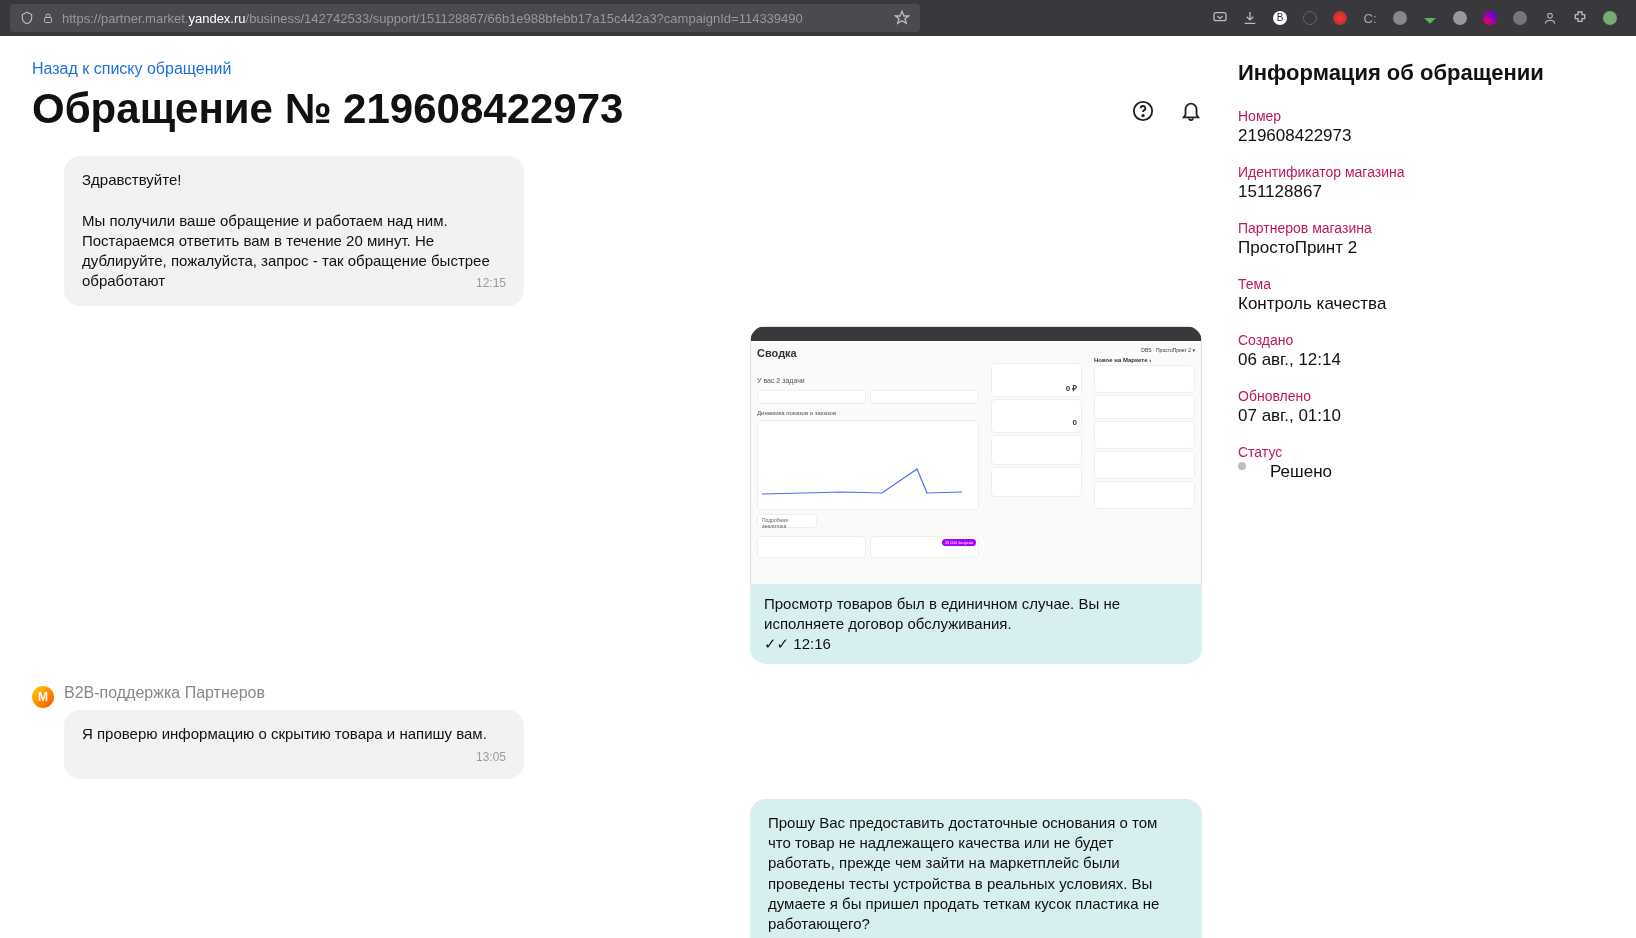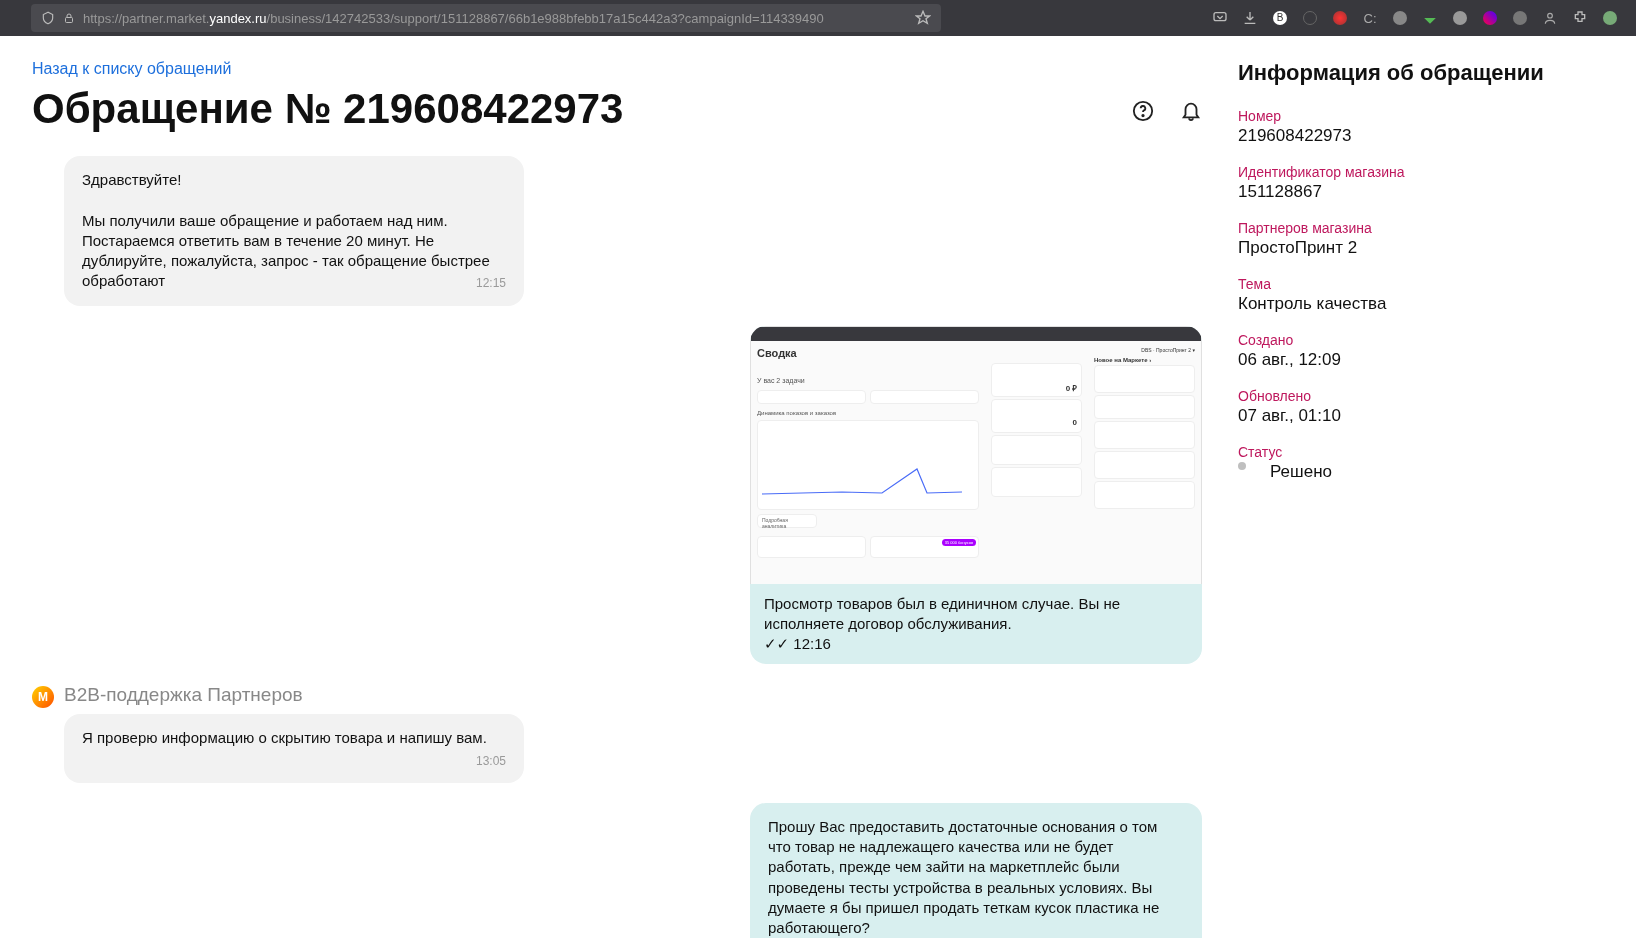--- a/index.html
+++ b/index.html
@@ -1,20 +1,20 @@
 <!DOCTYPE html>
 <html><head>
 <meta charset="utf-8">
 <style>
   * { box-sizing: border-box; margin: 0; padding: 0; }
   body { font-family: -apple-system, BlinkMacSystemFont, "Segoe UI", Arial, sans-serif; background: #fff; color: #111; width: 1636px; height: 938px; overflow: hidden; }
 
   
   .browser-bar { height: 36px; background: #38383d; display: flex; align-items: center; padding: 0 10px; color: #ccc; font-size: 13px; }
-  .url-box { flex: 0 0 auto; display: flex; align-items: center; gap: 8px; height: 28px; background: #4a4a4f; border-radius: 4px; padding: 0 10px; width: 910px; margin-left: 21px; }
+  .url-box { flex: 0 0 auto; display: flex; align-items: center; gap: 8px; height: 28px; background: #4a4a4f; border-radius: 4px; padding: 0 10px; width: 910px; }
   .url-box .icon { color: #bbb; }
   .url-text { color: #ddd; font-size: 13px; white-space: nowrap; }
   .url-text .dim { color: #999; }
   .url-text .hl { color: #fff; }
   .star { margin-left: auto; color: #bbb; }
   .right-icons { margin-left: auto; display: flex; gap: 14px; align-items: center; padding-right: 8px; }
   .right-icons .ri { width: 16px; height: 16px; display:flex; align-items:center; justify-content:center; color:#bbb; }
   .right-icons .dot { width: 14px; height: 14px; border-radius: 50%; background: #888; }
 
   
@@ -27,21 +27,21 @@
   .page-title { font-size: 42px; font-weight: 700; line-height: 1.1; margin-bottom: 24px; }
   .page-actions { margin-left: auto; display: flex; gap: 26px; margin-top: -20px; }
   .page-actions .act { width: 22px; height: 22px; color: #222; display:flex; align-items:center; justify-content:center; }
 
   
   .chat { position: relative; }
   .msg-row { display: flex; margin-bottom: 20px; }
   .msg-row.right { justify-content: flex-end; }
   .avatar { width: 22px; height: 22px; border-radius: 50%; margin-right: 10px; margin-top: 2px; flex-shrink: 0; background: linear-gradient(135deg,#ffd400,#ff4d00); display:flex; align-items:center; justify-content:center; color:#fff; font-size:12px; font-weight:700; }
   .msg-stack { display: flex; flex-direction: column; gap: 6px; max-width: 540px; }
-  .sender { font-size: 19px; color: #888; margin-bottom: 2px; }
+  .sender { font-size: 16px; color: #888; margin-bottom: 2px; }
   .bubble { background: #f2f2f2; border-radius: 16px; padding: 14px 18px; font-size: 15px; line-height: 1.35; position: relative; }
   .bubble .time { color: #9a9a9a; font-size: 12px; float: right; margin-left: 16px; margin-top: 4px; }
   .bubble.mine { background: #d8efef; }
   .mine .ticks { color: #2aa0c8; margin-right: 4px; font-size: 12px; }
   .mine .time-wrap { display:flex; justify-content:flex-end; align-items:center; gap:2px; font-size:12px; color:#2aa0c8; margin-top:6px; }
 
   .attachment-card { width: 452px; background: #d8efef; border-radius: 16px; overflow: hidden; }
   .thumb { width: 100%; height: 258px; background: #fff; border-top-left-radius:16px; border-top-right-radius:16px; position: relative; border: 1px solid #e0e0e0; border-bottom:none; }
   .thumb .tbar { position:absolute; top:0; left:0; right:0; height:14px; background:#38383d; }
   .thumb .tcontent { position:absolute; top:14px; left:0; right:0; bottom:0; background:#fafafa; display:flex; }
@@ -279,21 +279,21 @@
     <div class="side-field">
       <div class="side-label">Партнеров магазина</div>
       <div class="side-value">ПростоПринт 2</div>
     </div>
     <div class="side-field">
       <div class="side-label">Тема</div>
       <div class="side-value">Контроль качества</div>
     </div>
     <div class="side-field">
       <div class="side-label">Создано</div>
-      <div class="side-value">06 авг., 12:09</div>
+      <div class="side-value">06 авг., 12:14</div>
     </div>
     <div class="side-field">
       <div class="side-label">Обновлено</div>
       <div class="side-value">07 авг., 01:10</div>
     </div>
     <div class="side-field">
       <div class="side-label">Статус</div>
       <div class="side-value status-row">
         <span class="status-dot"></span>
         <span>Решено</span>

